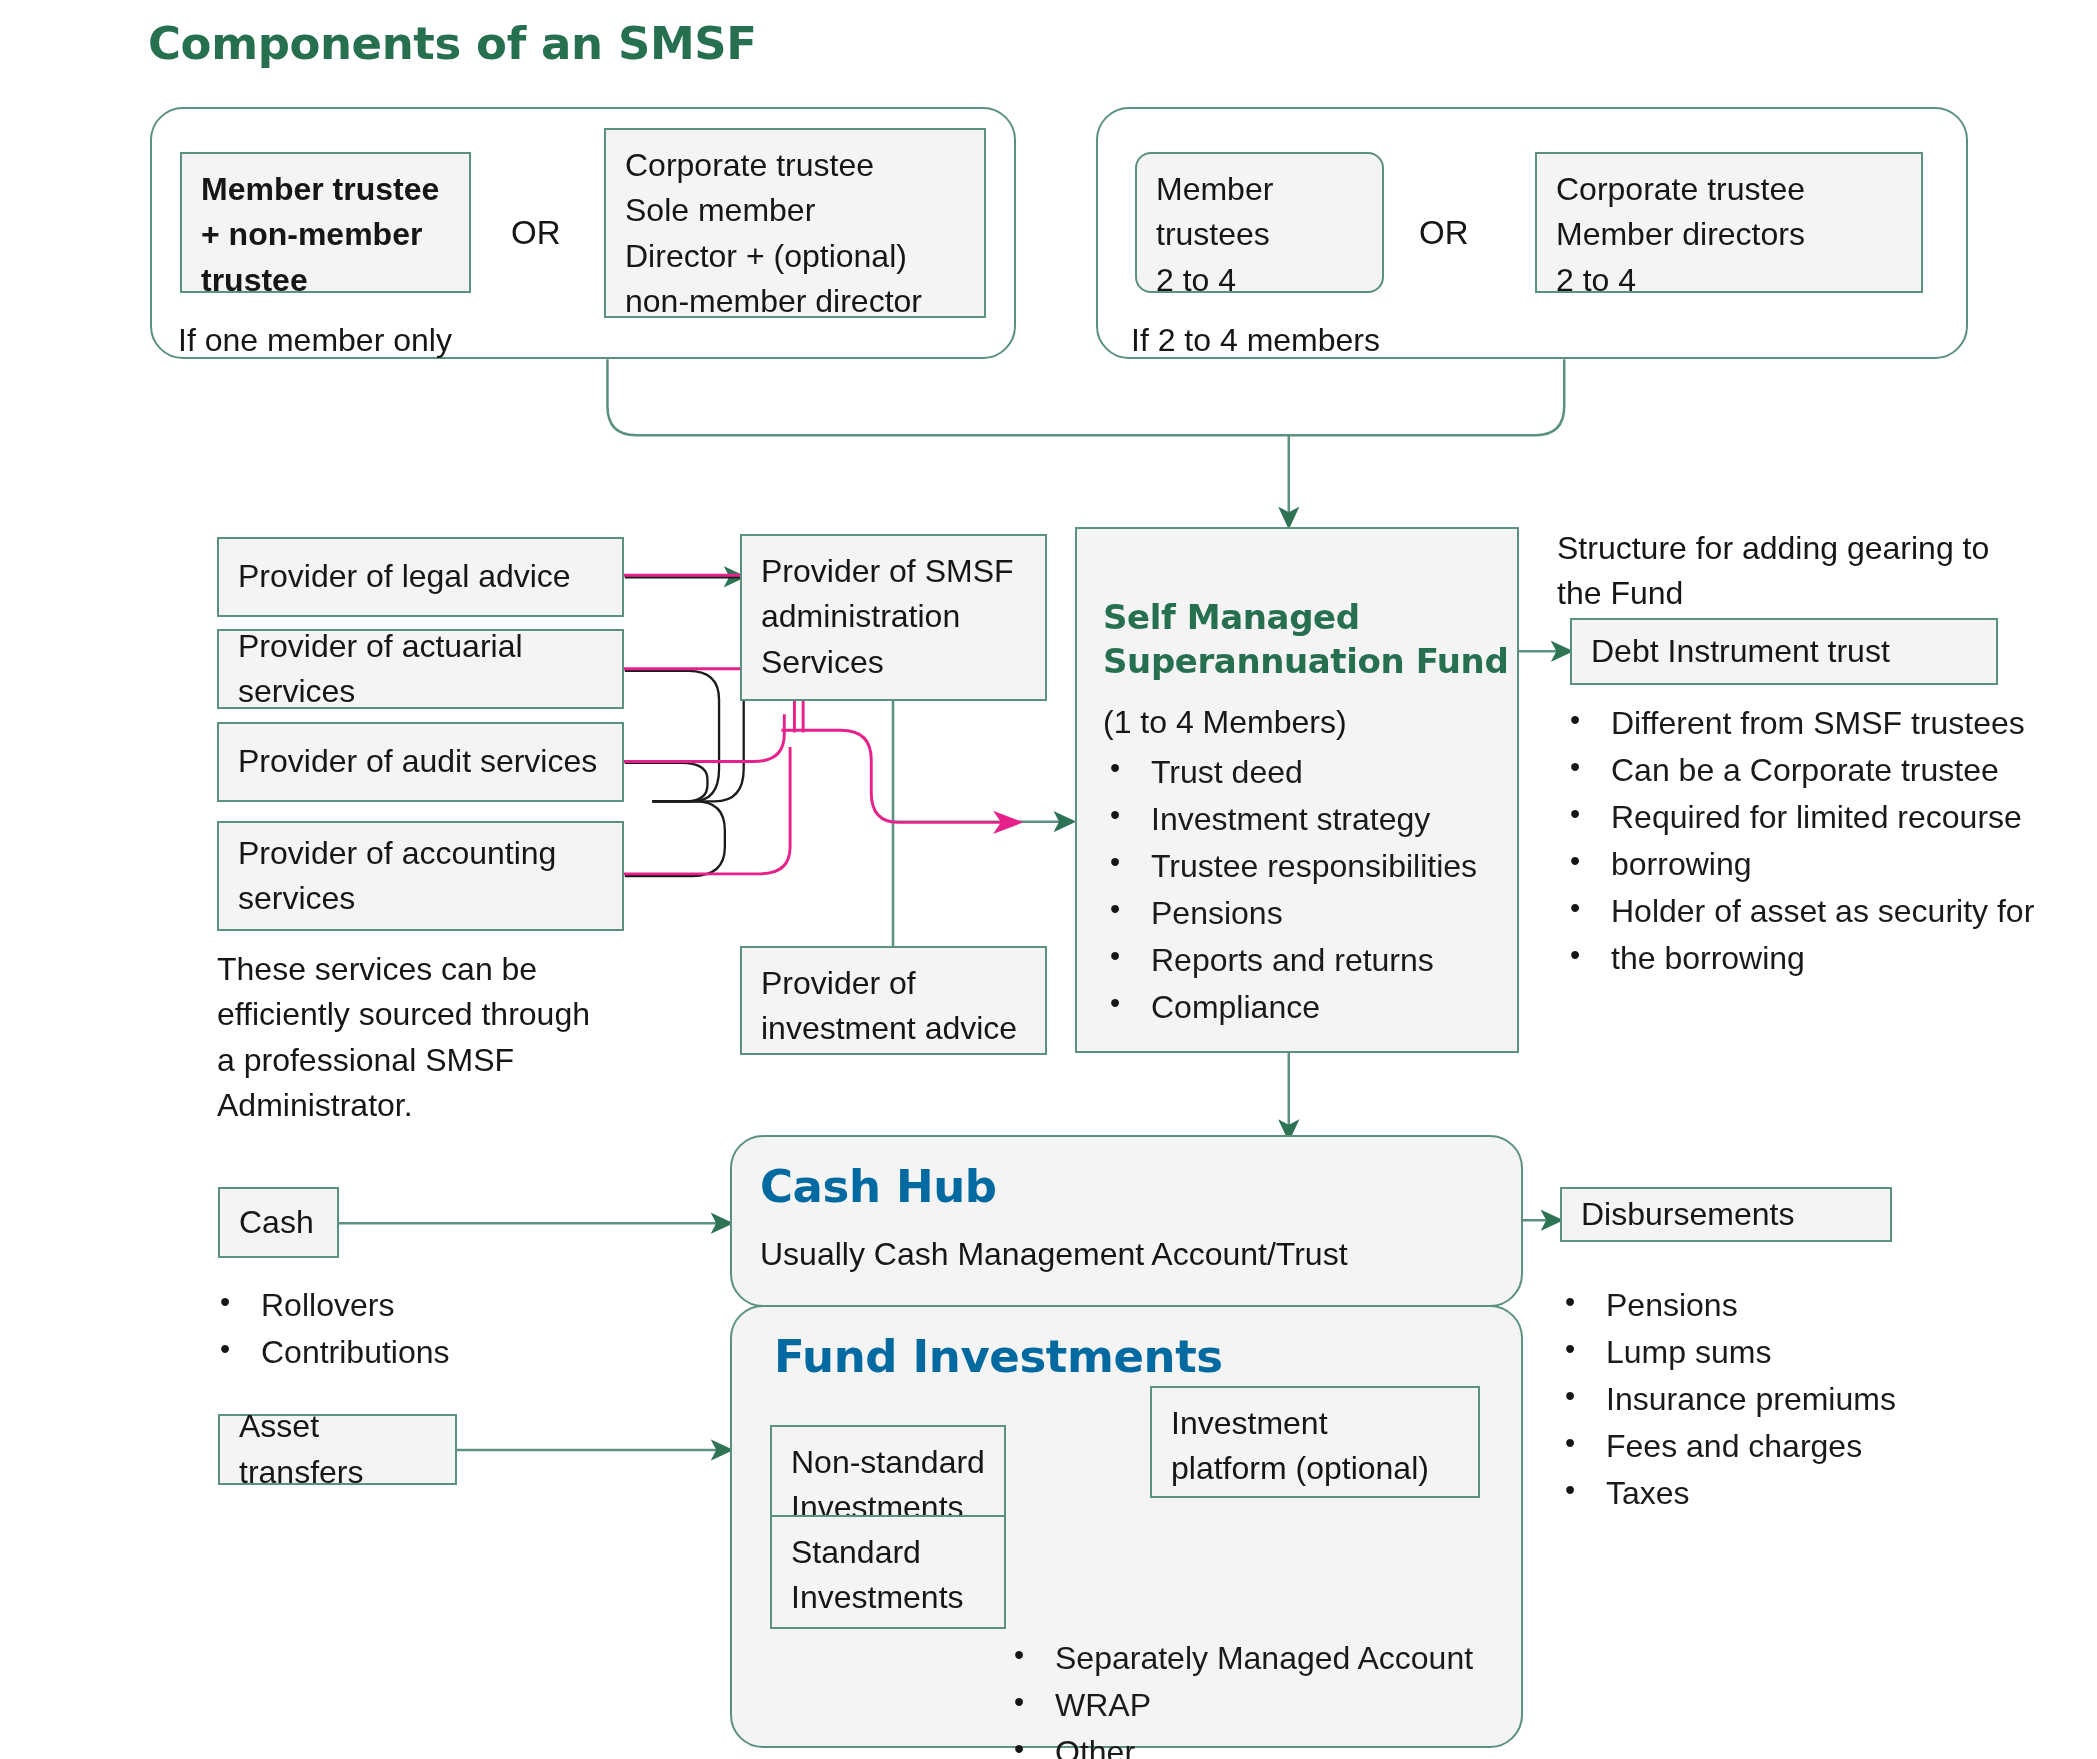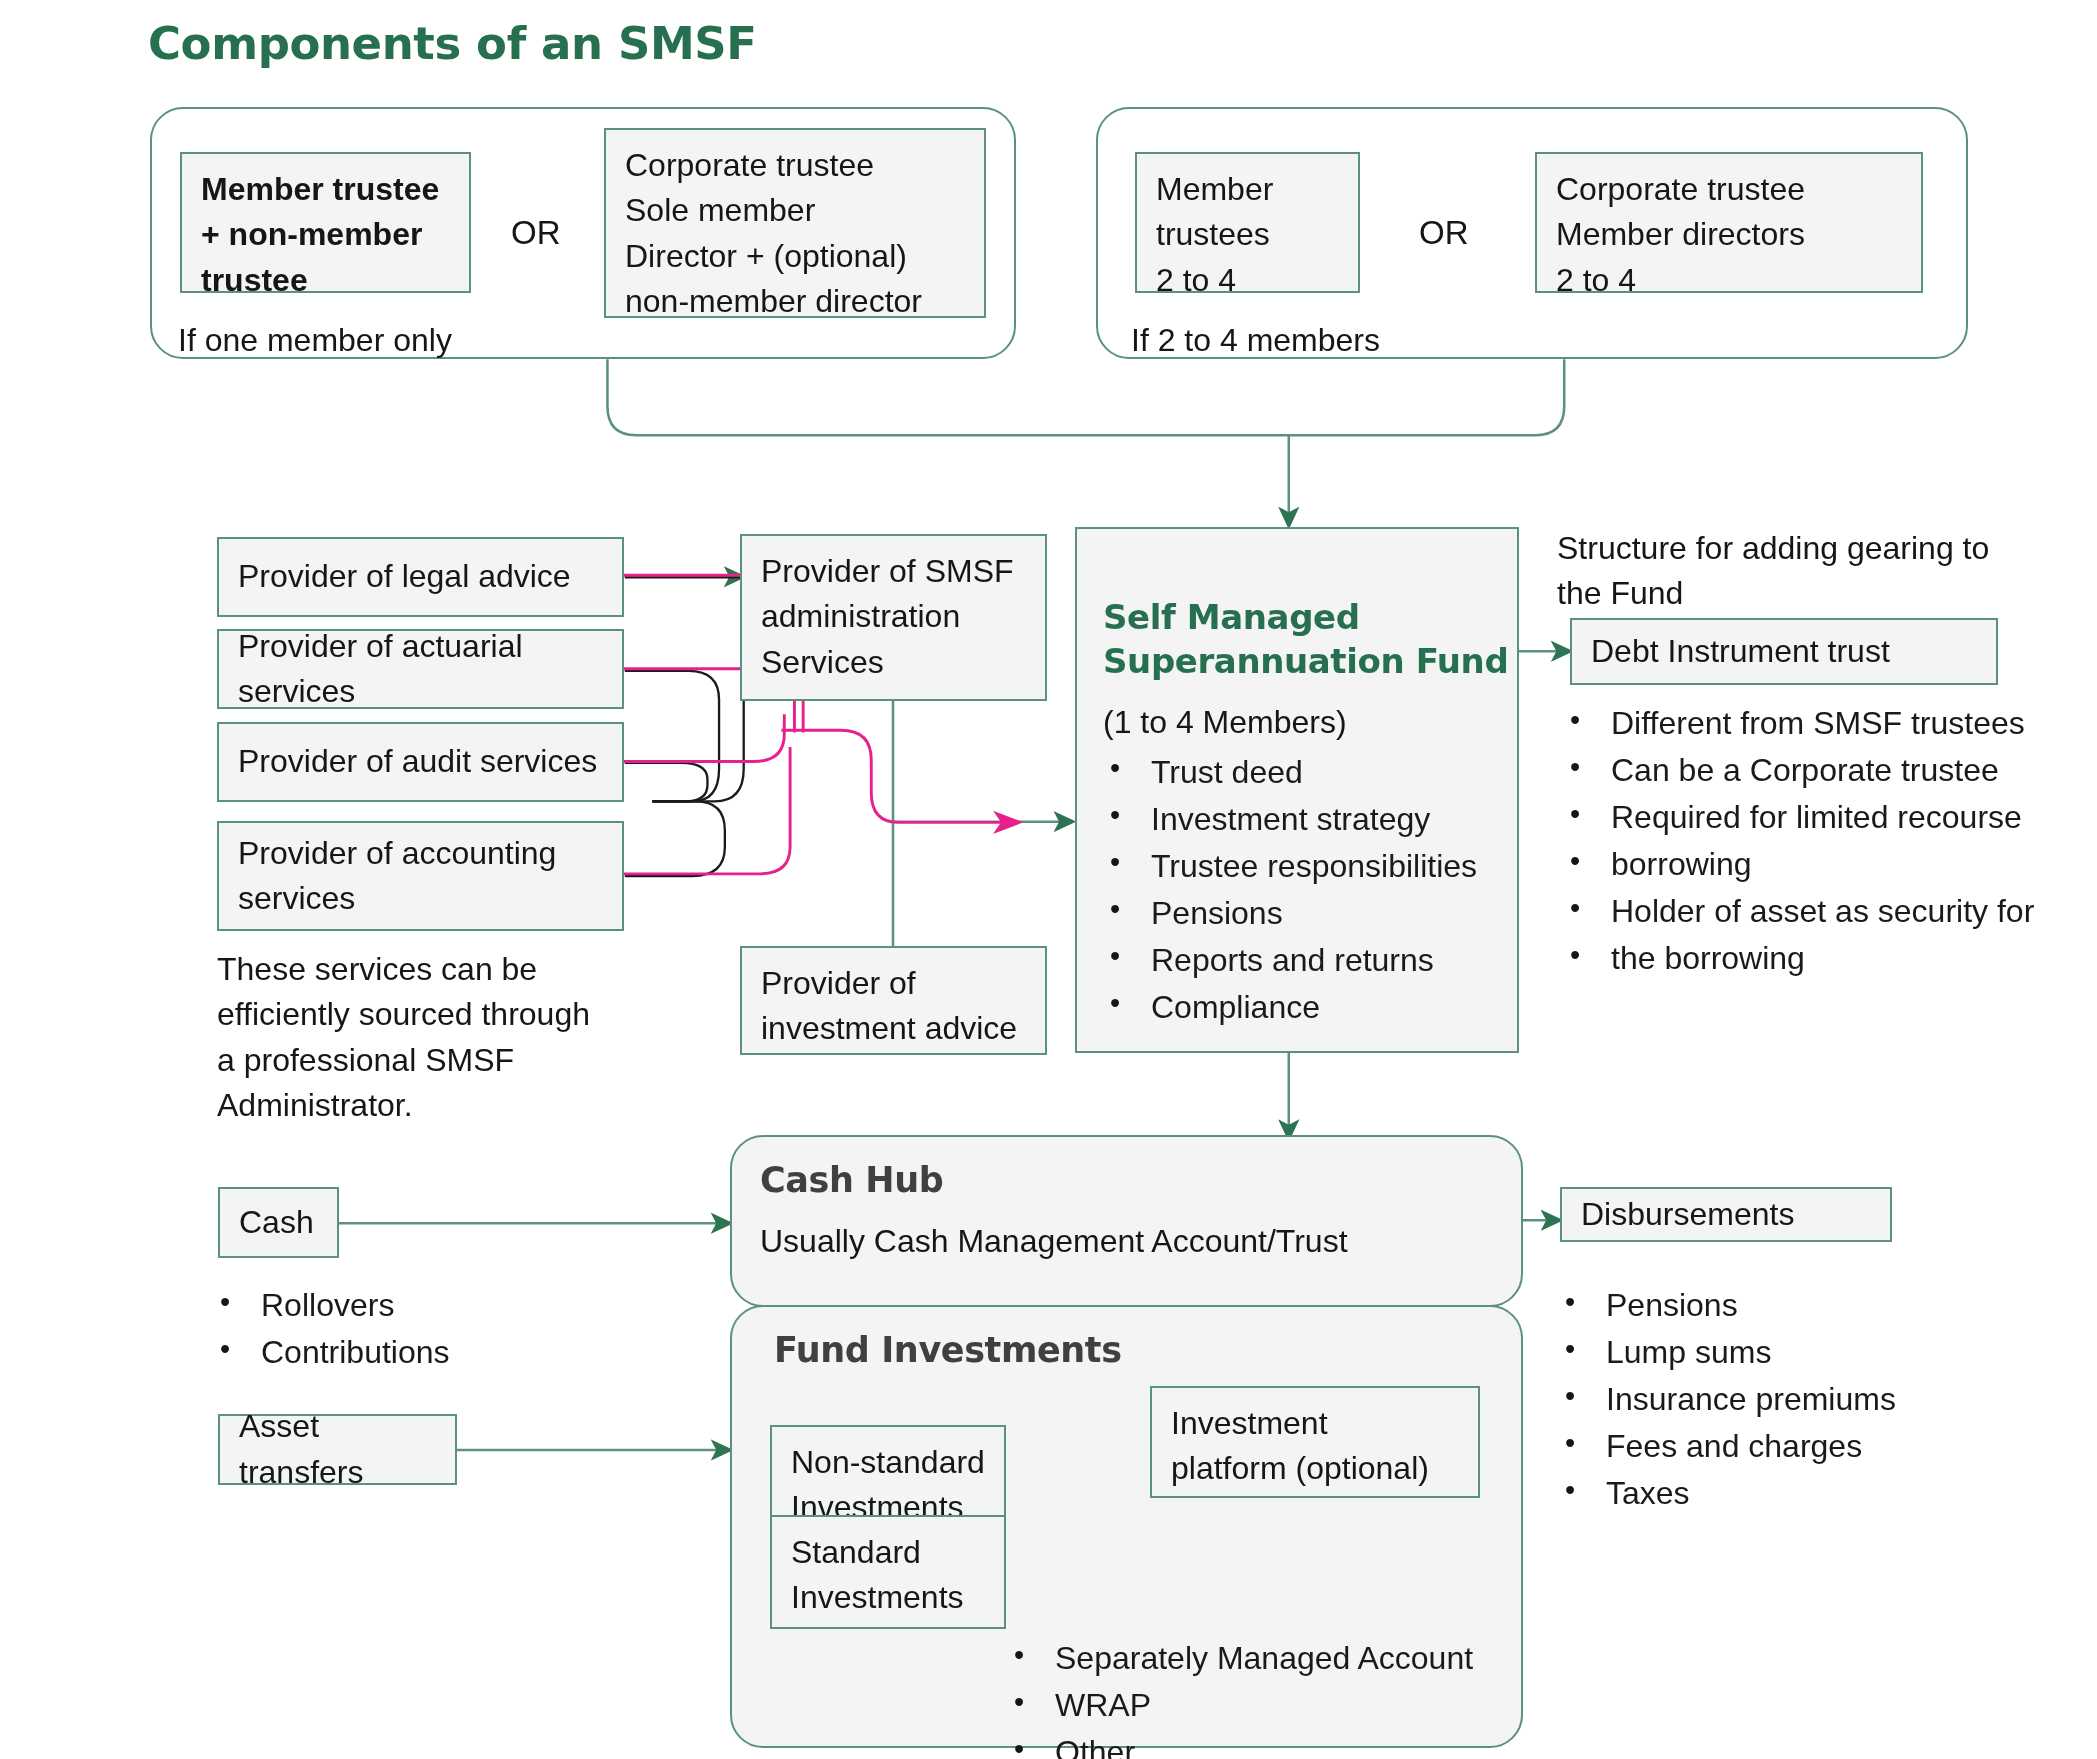--- a/index.html
+++ b/index.html
@@ -52,22 +52,22 @@
   ul.bul { list-style:none; margin:0; padding:0; font-size:32px; line-height:1.47; }
   ul.bul li { position:relative; padding-left:54px; }
   ul.bul li:before {
     content:"\2022";
     position:absolute; left:13px; top:-1.5px;
     font-size:29px; color:#161616;
   }
 
   .hdr-green {
     font-family:"DejaVu Sans", sans-serif;
-    font-weight:bold; color:#404040;
-    font-size:35px; letter-spacing:-0.4px;
+    font-weight:bold; color:#0369a1;
+    font-size:45px; letter-spacing:-0.4px;
   }
 </style>
 </head>
 <body>
 
 <div id="canvas">
 
   <svg class="wires" viewBox="0 0 2893 2427" xmlns="http://www.w3.org/2000/svg">
     <defs>
       <marker id="ag" markerWidth="9" markerHeight="9" refX="7.6" refY="4.5" orient="auto">
@@ -140,21 +140,21 @@
 
   <div class="abs box top" style="left:604px; top:128px; width:382px; height:190px;">Corporate trustee
 Sole member
 Director + (optional)
 non-member director</div>
 
   <div class="abs plain" style="left:178px; top:318px;">If one member only</div>
 
   <div class="abs rbox" style="left:1096px; top:107px; width:872px; height:252px;"></div>
 
-  <div class="abs box top" style="left:1135px; top:152px; width:225px; height:141px;">Member
+  <div class="abs box top" style="left:1135px; top:152px; width:249px; height:141px;border-radius:16px;">Member
 trustees
 2 to 4</div>
 
   <div class="abs or" style="left:1419px; top:214px;">OR</div>
 
   <div class="abs box top" style="left:1535px; top:152px; width:388px; height:141px;">Corporate trustee
 Member directors
 2 to 4</div>
 
   <div class="abs plain" style="left:1131px; top:318px;text-align:right;">If 2 to 4 members</div>

